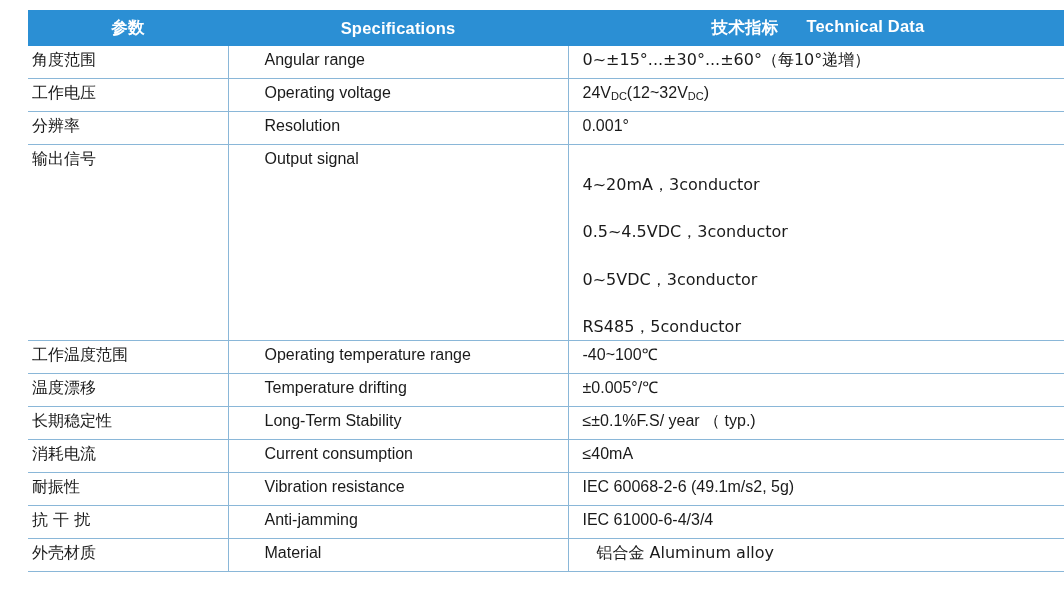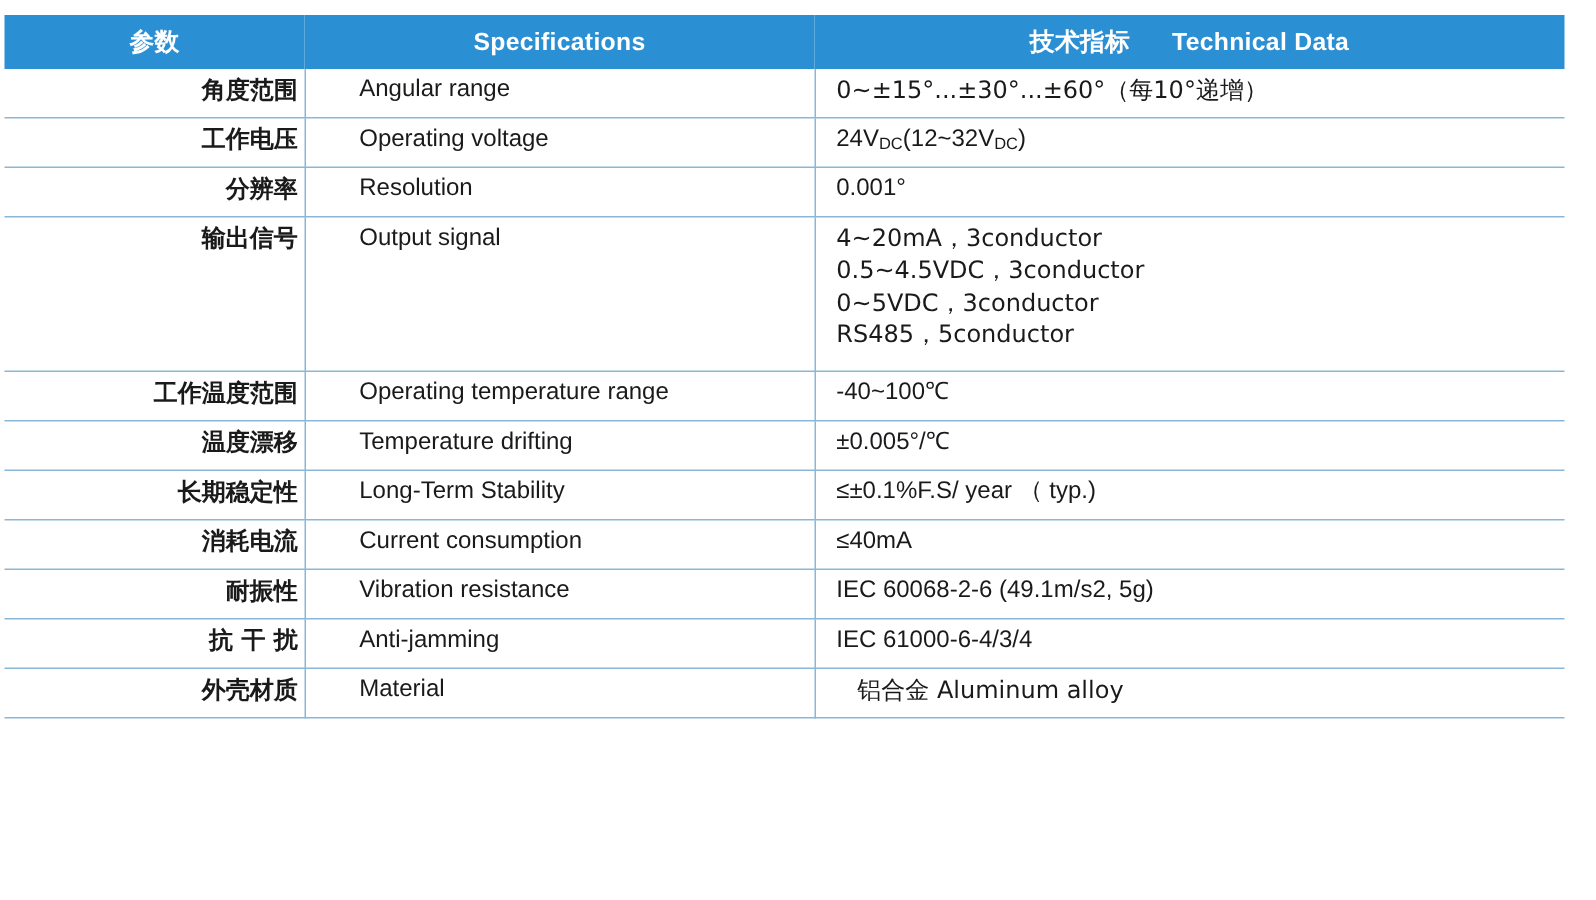--- a/index.html
+++ b/index.html
@@ -12,21 +12,21 @@
     height: 600px;
     font-family: "Liberation Sans", sans-serif;
     color: #1a1a1a;
     overflow: hidden;
   }
   .sheet {
     position: relative;
     width: 1041px;
     height: 600px;
     box-sizing: border-box;
-    padding: 10px 12px 6px 3px;
+    padding: 10px 12px 6px 28px;
   }
   table.spec {
     border-collapse: collapse;
     width: 1040px;
     table-layout: fixed;
   }
   table.spec col.c1 { width: 200px; }
   table.spec col.c2 { width: 340px; }
   table.spec col.c3 { width: 500px; }
 
@@ -42,50 +42,50 @@
     vertical-align: middle;
     letter-spacing: 0.2px;
   }
   thead th.hdr-3 {
     text-align: center;
   }
   .hdr3-inner {
     display: flex;
     justify-content: center;
     gap: 28px;
-    align-items: center;
+    align-items: flex-start;
   }
 
   tbody td {
     border-bottom: 1px solid #8ab7d8;
     font-size: 16px;
     padding: 3px 10px;
     vertical-align: top;
     line-height: 1.33;
     height: 26px;
   }
   tbody tr td.col-cn {
-    text-align: right;
+    text-align: left;
     border-right: 1px solid #8ab7d8;
     padding-left: 4px;
     padding-right: 4px;
-    font-weight: bold;
   }
   tbody tr td.col-en {
     border-right: 1px solid #8ab7d8;
     padding-left: 36px;
   }
   tbody tr td.col-val {
     padding-left: 14px;
   }
   tbody tr:last-child td {
     border-bottom: 1px solid #8ab7d8;
   }
   .multi > div {
     white-space: pre;
+    margin-top: 26px;
   }
   .sub {
     font-size: 11px;
     vertical-align: baseline;
     position: relative;
     top: 2px;
   }
   .cn { font-family: "DejaVu Sans", "Liberation Sans", sans-serif; }
   .tall-cell { height: 96px; }
 </style>

